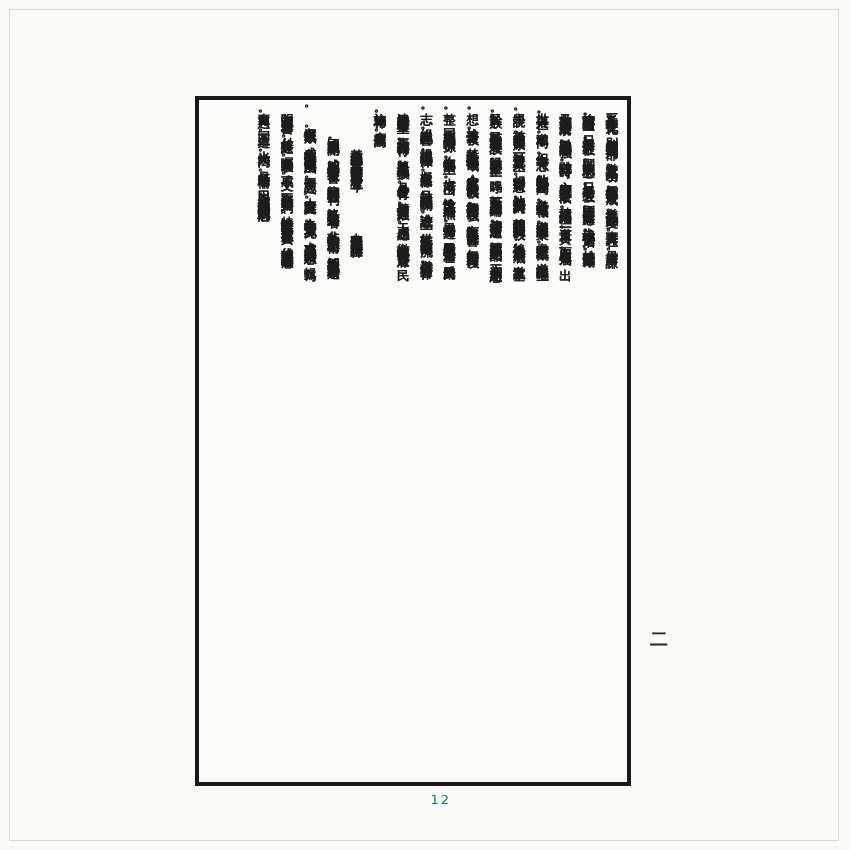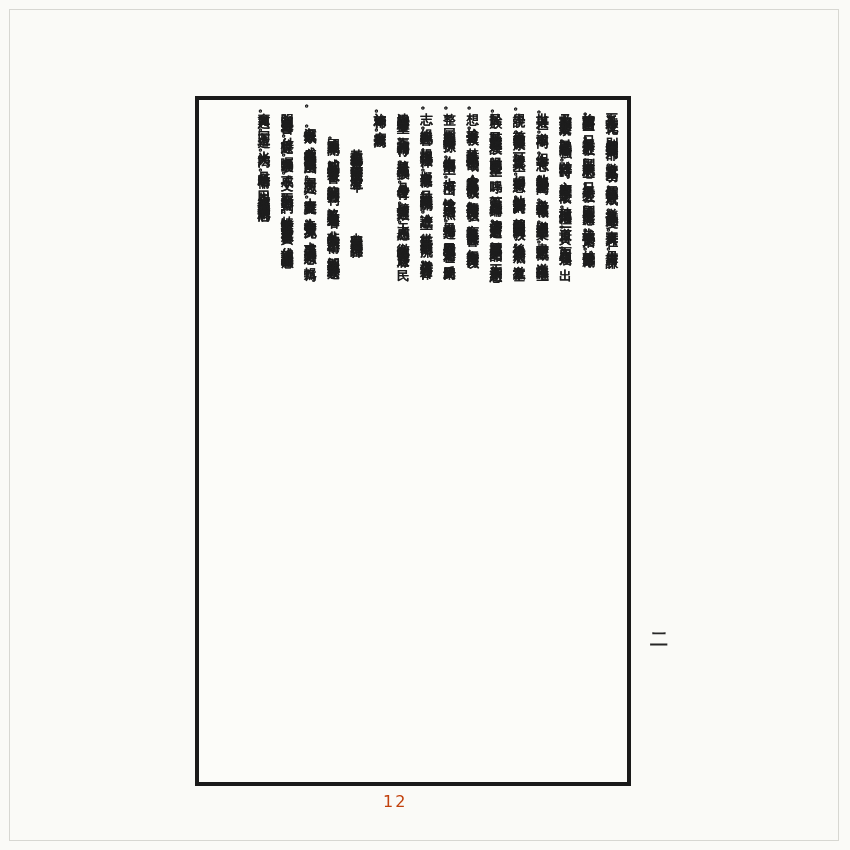--- a/index.html
+++ b/index.html
@@ -25,23 +25,23 @@
     white-space:normal;
   }
   .col{margin:0;padding:0;}
   .run{display:inline;}
   .folio{
     position:absolute;left:648px;top:628px;width:22px;height:22px;
     font-size:18px;font-weight:bold;color:#262626;text-align:center;
     line-height:22px;
   }
   .pagenum{
-    position:absolute;left:383px;top:792px;width:68px;text-align:left;
+    position:absolute;left:383px;top:792px;width:68px;text-align:right;
     font-family:"DejaVu Sans","Liberation Sans",sans-serif;
-    font-size:16px;letter-spacing:2px;color:#c2410c;
+    font-size:13px;letter-spacing:2px;color:#0f766e;
   }
 </style>
 </head>
 <body>
 
 <div class="scan-edge"></div>
 
 <div class="frame">
   <div class="textblock">
       <div class="col"><span class="run">五千年本位文化。則知儒家得其局部。道家竟其全功。儒敎善於守成。道敎長於應變。事實具在。毋庸自謙。</span></div>

